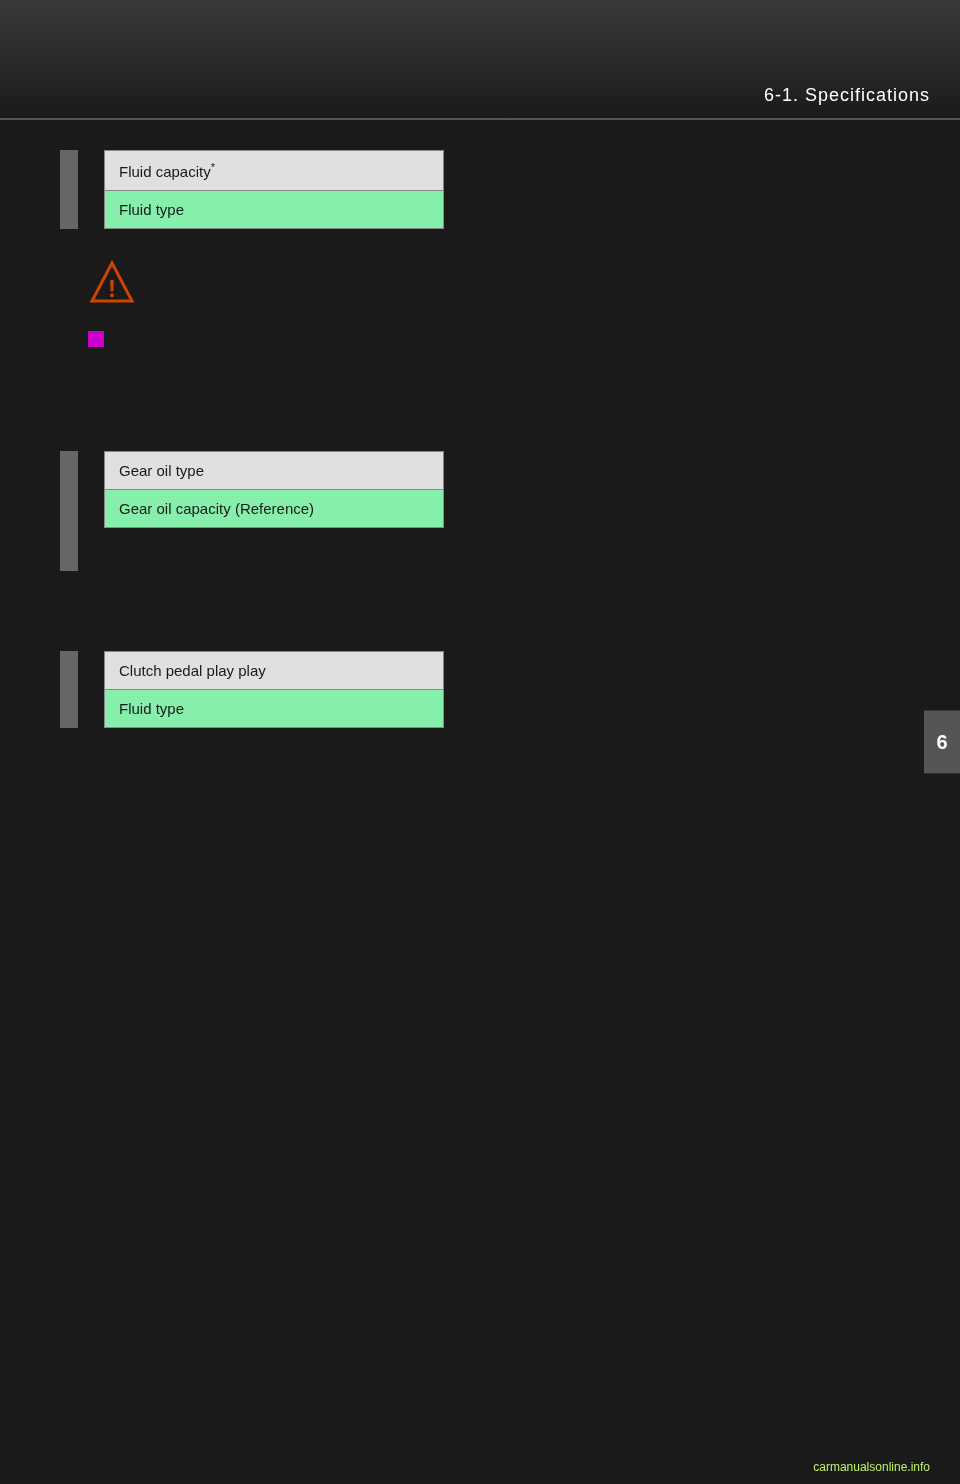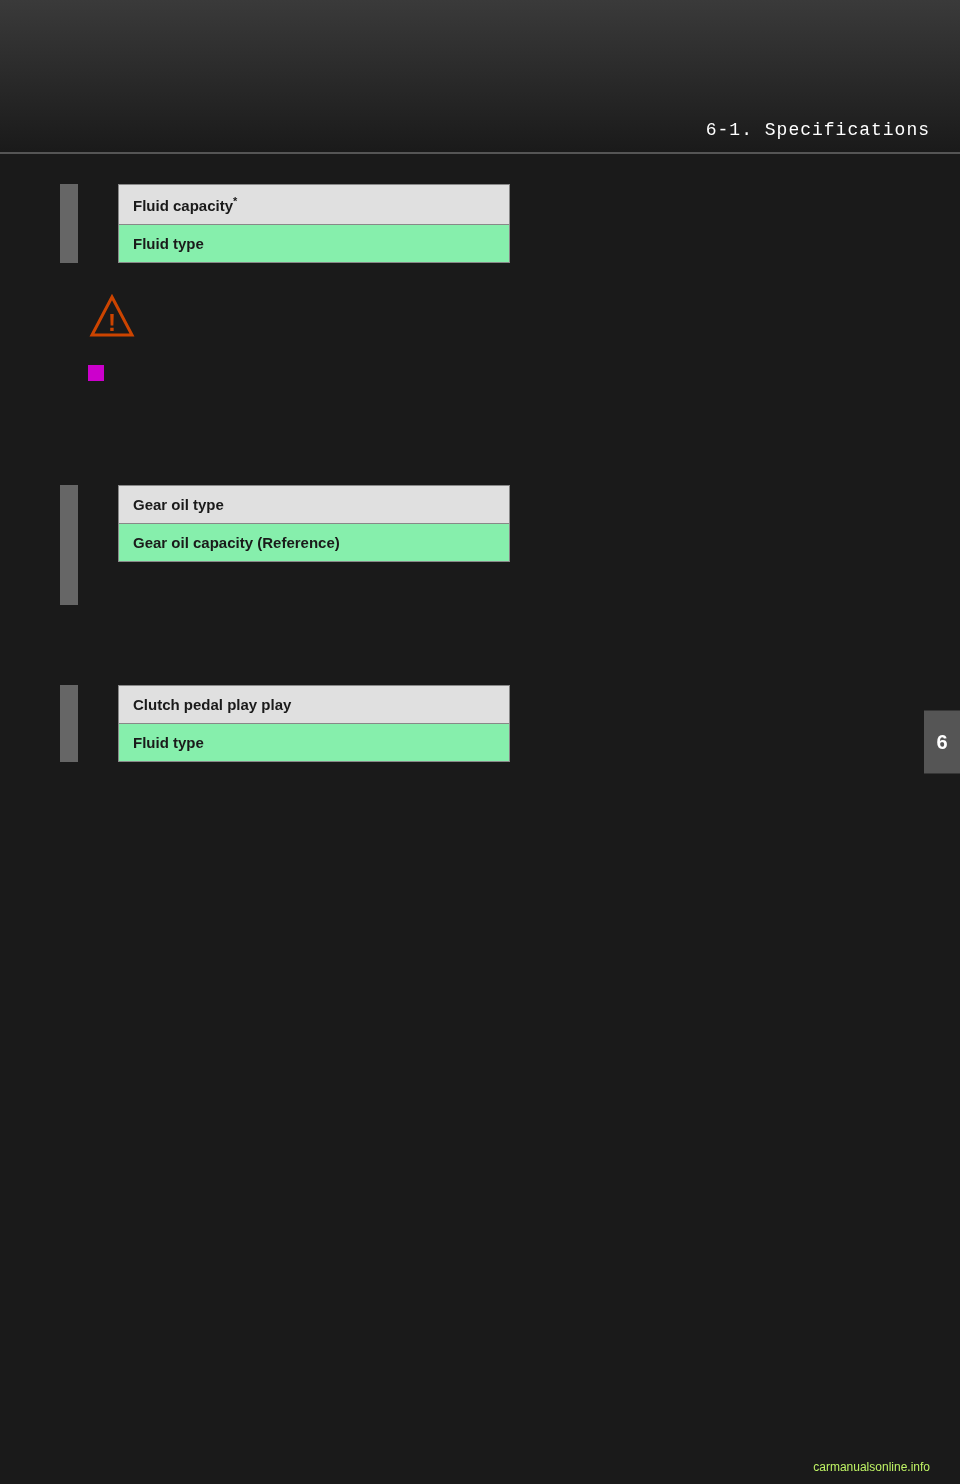--- a/index.html
+++ b/index.html
@@ -13,50 +13,48 @@
       min-height: 1484px;
       background-color: #1a1a1a;
       font-family: Arial, Helvetica, sans-serif;
       color: #ffffff;
       position: relative;
     }
 
     
     .header {
       width: 100%;
-      height: 154px;
+      height: 120px;
       background: linear-gradient(to bottom, #3a3a3a 0%, #2a2a2a 50%, #1a1a1a 100%);
       display: flex;
       align-items: flex-end;
       justify-content: flex-end;
       padding-bottom: 12px;
       padding-right: 30px;
       border-bottom: 2px solid #555;
-      font-family: Liberation Mono, monospace;
     }
 
     .header-title {
       color: #ffffff;
       font-size: 18px;
       font-weight: normal;
       letter-spacing: 1px;
     }
 
     
     .main-content {
       padding: 30px 60px 60px 60px;
       position: relative;
     }
 
     
     .spec-table {
       border-collapse: collapse;
-      width: 392px;
-      margin-left: 28px;
-      font-weight: bold;
+      width: 340px;
+      margin-left: 14px;
     }
 
     .spec-table td {
       border: 1px solid #888;
       padding: 10px 14px;
       font-size: 15px;
       color: #1a1a1a;
       background-color: #d8d8d8;
     }
 

